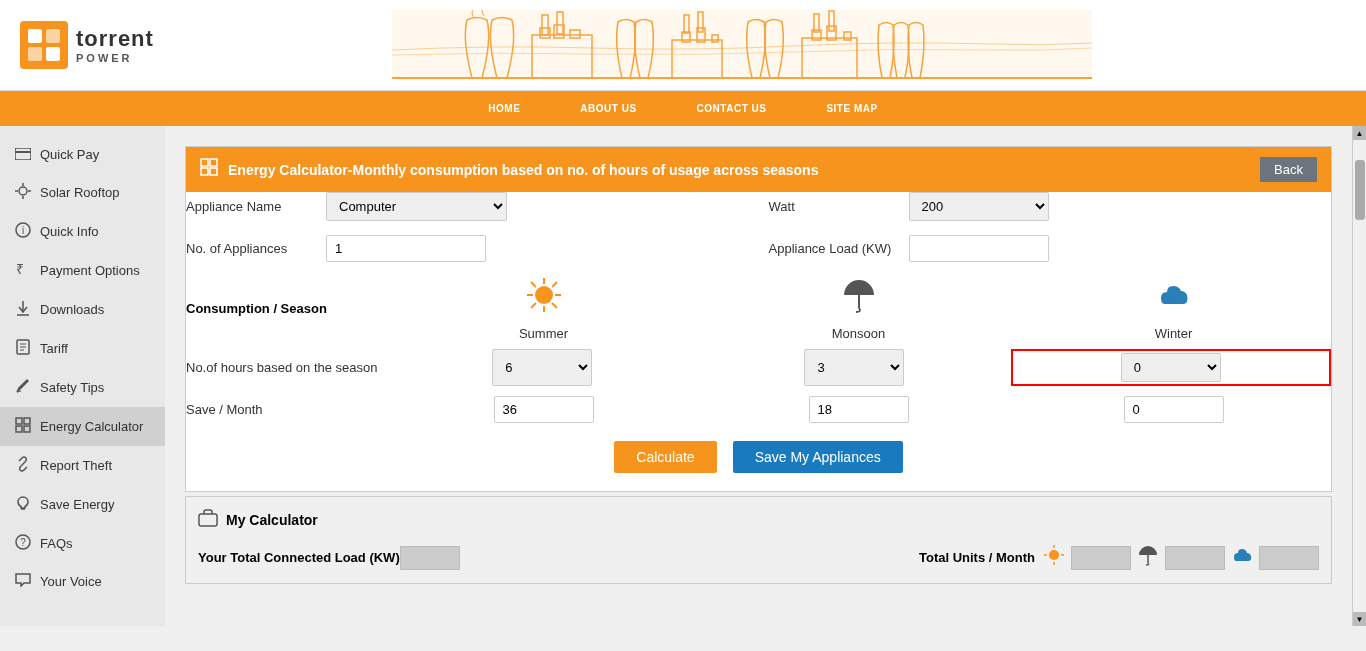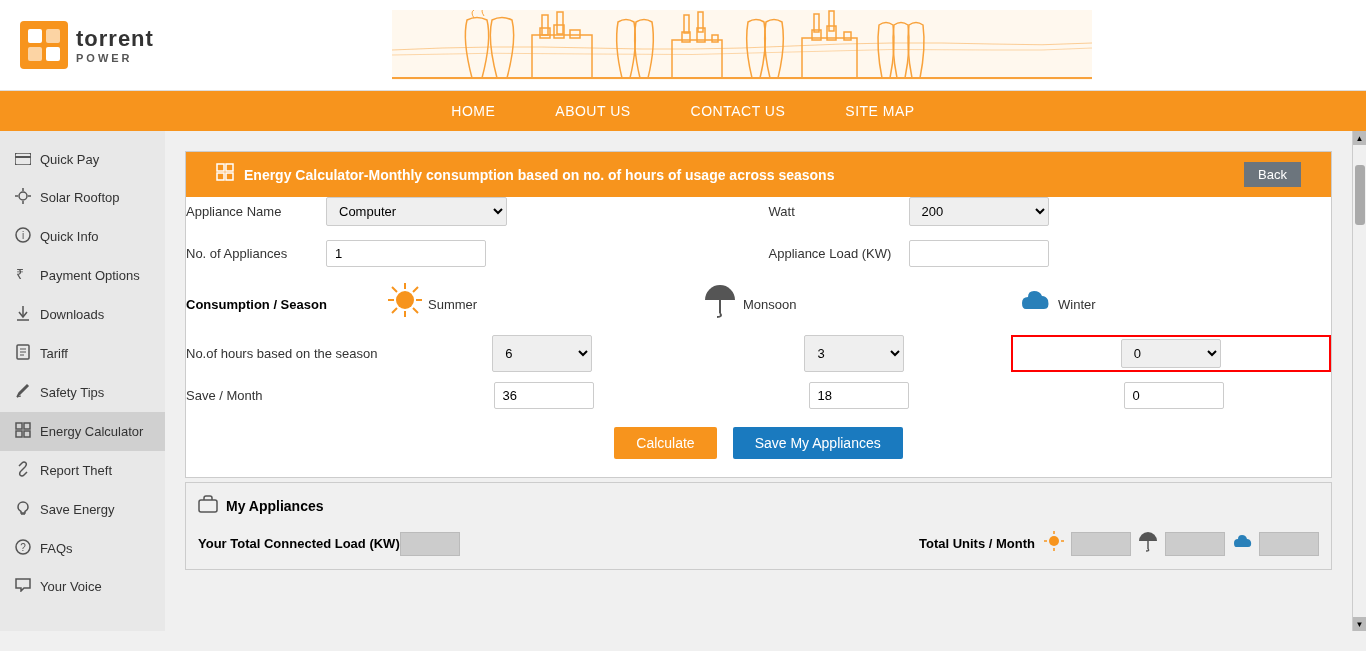--- a/index.html
+++ b/index.html
@@ -12,38 +12,38 @@
     .logo-icon svg { width: 36px; height: 36px; }
     .logo-text { display: flex; flex-direction: column; }
     .logo-name { font-size: 22px; font-weight: bold; color: #333; letter-spacing: 1px; }
     .logo-sub { font-size: 11px; font-weight: bold; color: #555; letter-spacing: 3px; }
     .header-banner { flex: 1; display: flex; justify-content: center; }
     .banner-svg { height: 70px; }
     .scrollbar-placeholder { width: 16px; }
 
     
     .nav-bar { background: #f7941d; display: flex; justify-content: center; align-items: center; gap: 60px; padding: 12px 0; }
-    .nav-item { color: #fff; font-weight: normal; font-size: 14px; letter-spacing: 0.5px; cursor: pointer; }
+    .nav-item { color: #fff; font-weight: bold; font-size: 10px; letter-spacing: 0.5px; cursor: pointer; }
 
     
     .main-layout { display: flex; min-height: 500px; }
 
     
     .sidebar { width: 165px; background: #e8e8e8; padding: 10px 0; flex-shrink: 0; }
     .sidebar-item { display: flex; align-items: center; gap: 8px; padding: 10px 14px; cursor: pointer; color: #333; }
     .sidebar-item.active { background: #d0d0d0; }
     .sidebar-icon { font-size: 15px; color: #555; width: 18px; text-align: center; flex-shrink: 0; }
     .sidebar-label { font-size: 13px; }
 
     
     .content { flex: 1; padding: 20px; background: #f0f0f0; }
 
     
     .calc-panel { background: #fff; border: 1px solid #ccc; }
-    .calc-header { background: #f7941d; color: #fff; display: flex; align-items: center; padding: 10px 30px; gap: 10px; }
+    .calc-header { background: #f7941d; color: #fff; display: flex; align-items: center; padding: 10px 14px; gap: 10px; }
     .calc-header-icon { font-size: 18px; }
     .calc-header-title { flex: 1; font-size: 14px; font-weight: bold; }
     .calc-back-btn { background: #6c757d; color: #fff; border: none; padding: 5px 14px; cursor: pointer; font-size: 13px; }
 
     .calc-body { }
 
     
     .form-row { display: flex; align-items: center; margin-bottom: 14px; gap: 20px; }
     .form-label { width: 130px; font-size: 13px; color: #333; flex-shrink: 0; }
     .form-control { border: 1px solid #ccc; padding: 5px 8px; font-size: 13px; border-radius: 2px; }
@@ -51,21 +51,21 @@
 
     .col-left { flex: 1; display: flex; align-items: center; gap: 10px; }
     .col-right { flex: 1; display: flex; align-items: center; gap: 10px; }
     .right-label { width: 130px; font-size: 13px; color: #333; flex-shrink: 0; }
 
     
     .season-section { margin: 14px 0; }
     .season-header-row { display: flex; align-items: center; margin-bottom: 8px; }
     .season-label-col { width: 200px; font-weight: bold; font-size: 13px; flex-shrink: 0; }
     .season-cols { flex: 1; display: flex; }
-    .season-col { flex: 1; text-align: center; display: flex; flex-direction: row; align-items: center; gap: 4px; }
+    .season-col { flex: 1; text-align: center; display: flex; flex-direction: column; align-items: center; gap: 4px; }
     .season-col-icon { font-size: 32px; }
     .season-col-name { font-size: 13px; color: #333; }
 
     .season-data-row { display: flex; align-items: center; margin-bottom: 10px; }
     .season-row-label { width: 200px; font-size: 13px; color: #333; flex-shrink: 0; }
     .season-inputs { flex: 1; display: flex; }
     .season-input-cell { flex: 1; display: flex; justify-content: center; }
     .season-input-cell select,
     .season-input-cell input { border: 1px solid #ccc; padding: 5px 8px; font-size: 13px; border-radius: 2px; width: 100px; }
 
@@ -455,21 +455,21 @@
     </div>
 
     <div class="appliances-section">
       <div class="appliances-title">
         <span>
           <svg width="20" height="18" viewBox="0 0 20 18">
             <rect x="1" y="5" width="18" height="12" rx="2" stroke="#555" stroke-width="1.5" fill="none"></rect>
             <path d="M6,5 L6,3 Q6,1 8,1 L12,1 Q14,1 14,3 L14,5" stroke="#555" stroke-width="1.5" fill="none"></path>
           </svg>
         </span>
-        <span>My Appliances</span>
+        <span>My Calculator</span>
       </div>
 
       <div class="totals-row">
         <div class="total-load">
           <span class="total-load-label">Your Total Connected Load (KW)</span>
           <span class="total-load-value"></span>
         </div>
         <div class="total-units">
           <span class="total-units-label">Total Units / Month</span>
           <div class="season-totals">

